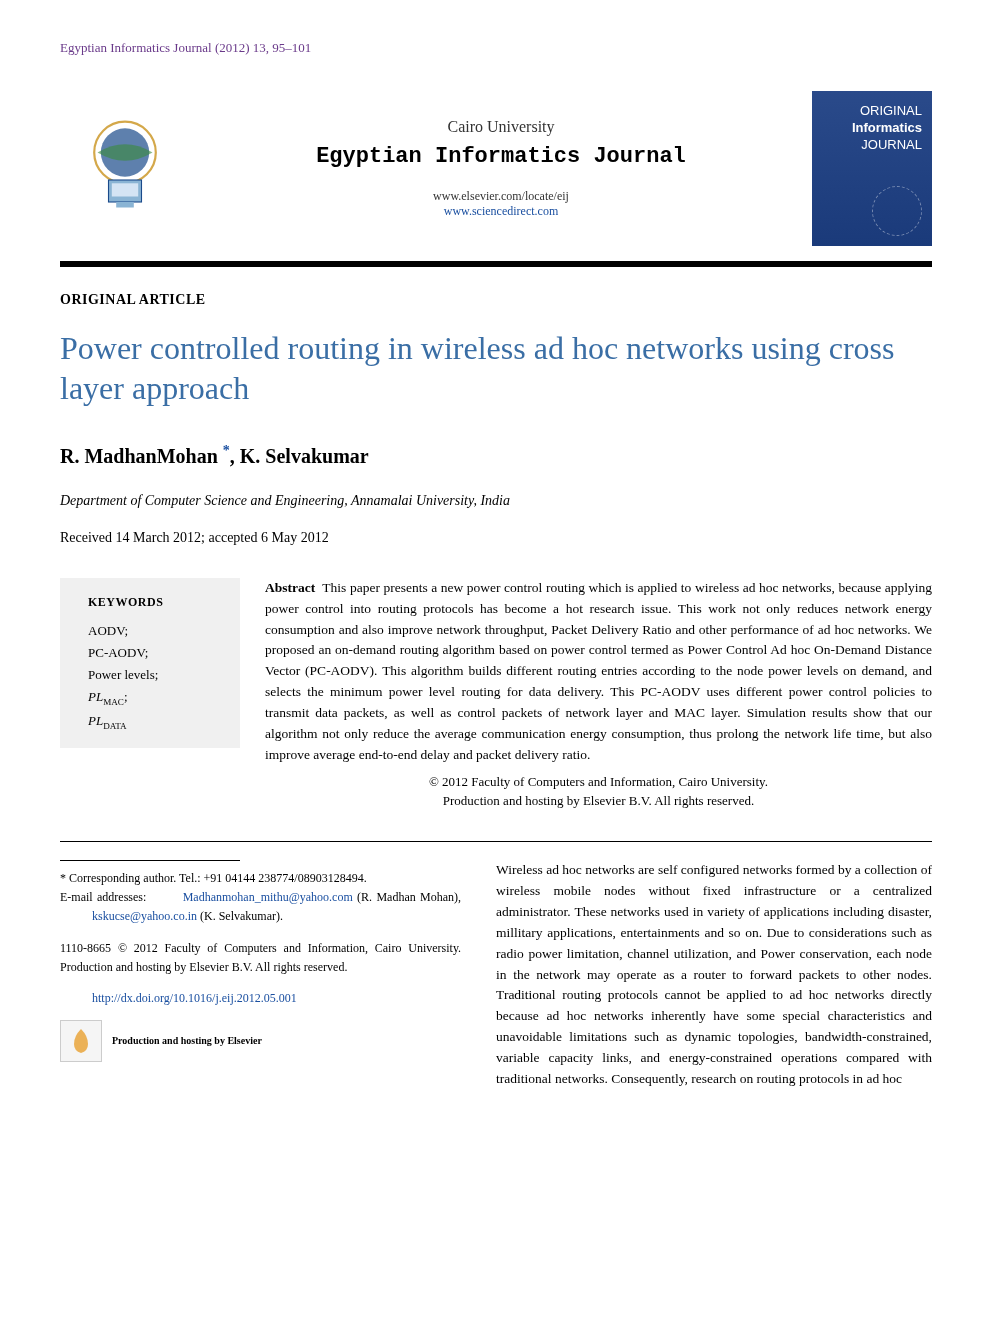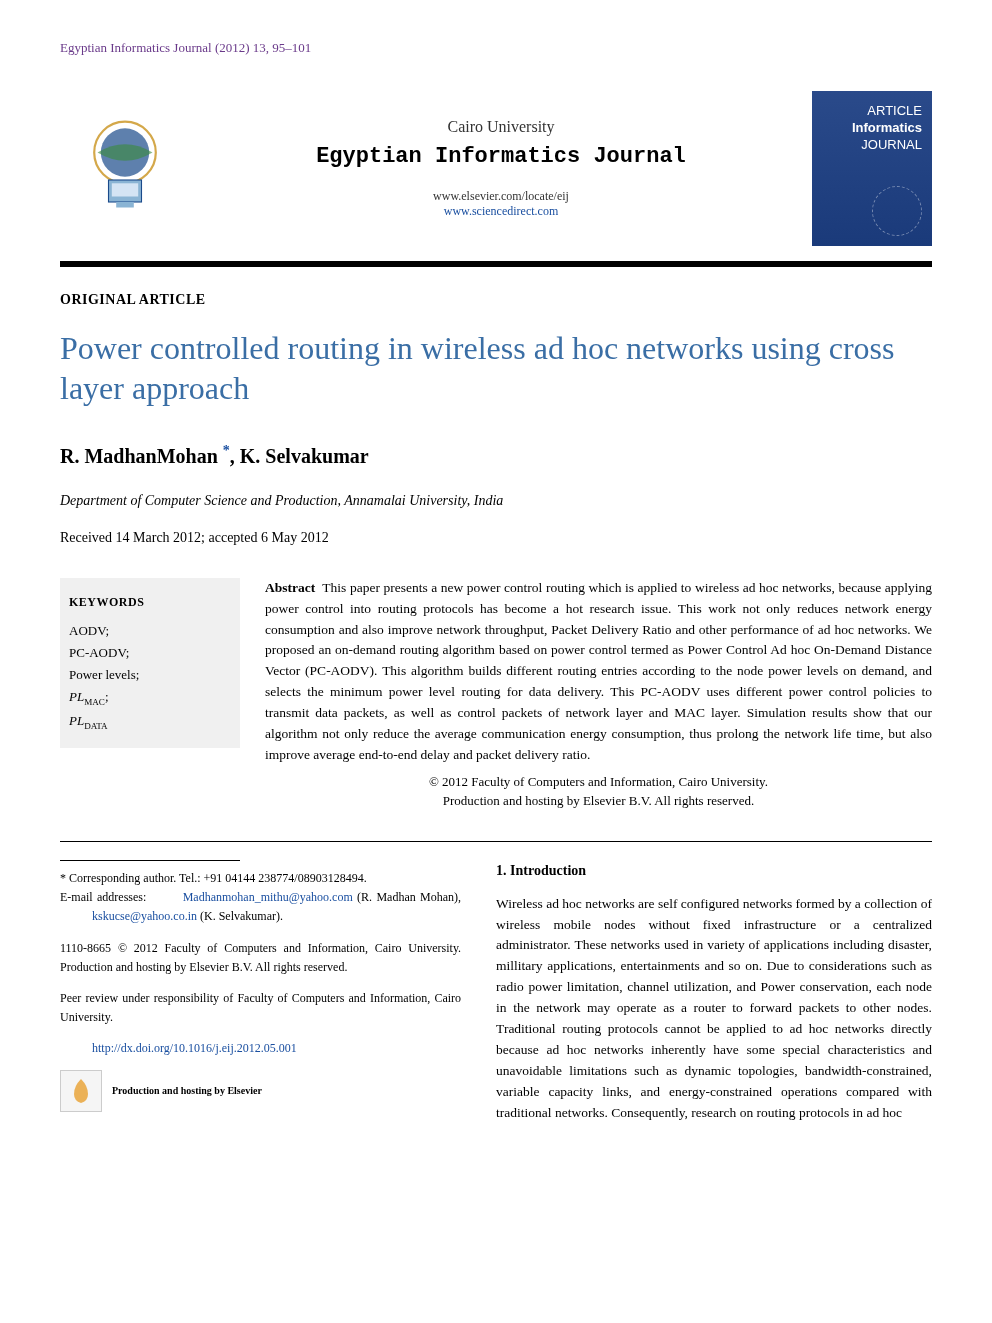--- a/index.html
+++ b/index.html
@@ -111,21 +111,21 @@
       line-height: 1.5;
     }
     .abstract-section {
       display: flex;
       gap: 25px;
       margin-bottom: 30px;
     }
     .keywords-box {
       width: 180px;
       background: #f0f0f0;
-      padding: 14px 9px;
+      padding: 14px 28px;
       font-size: 13px;
       line-height: 1.7;
       align-self: flex-start;
     }
     .keywords-box .kw-title {
       font-weight: bold;
       font-size: 12px;
       letter-spacing: 0.5px;
       margin-bottom: 8px;
     }
@@ -215,38 +215,38 @@
   <div class="masthead-center">
     <div class="univ">Cairo University</div>
     <div class="jname">Egyptian Informatics Journal</div>
     <div class="links">
       <div>www.elsevier.com/locate/eij</div>
       <div class="link2">www.sciencedirect.com</div>
     </div>
   </div>
   <div class="masthead-right">
     <div class="cover-title">
-      <div>ARTICLE</div>
+      <div>ORIGINAL</div>
       <div class="bold">Informatics</div>
       <div>JOURNAL</div>
     </div>
     <div class="cover-orn"></div>
   </div>
 </div>
 
 <div class="article-type">ORIGINAL ARTICLE</div>
 
 <h1 class="title">Power controlled routing in wireless ad hoc networks using cross layer approach</h1>
 
 <div class="authors">
   <span>R. MadhanMohan</span>
   <span class="corr">*</span><span>, </span><span>K. Selvakumar</span>
 </div>
 
-<div class="affiliation">Department of Computer Science and Production, Annamalai University, India</div>
+<div class="affiliation">Department of Computer Science and Engineering, Annamalai University, India</div>
 
 <div class="dates">
   <div>Received 14 March 2012; accepted 6 May 2012</div>
 </div>
 
 <div class="abstract-section">
   <div class="keywords-box">
     <div class="kw-title">KEYWORDS</div>
     <span class="kw-item">AODV;</span>
     <span class="kw-item">PC-AODV;</span>
@@ -266,29 +266,27 @@
 <hr class="divider">
 
 <div class="two-col">
   <div class="col-left">
     <hr>
     <p>
       <span>* Corresponding author. Tel.: +91 04144 238774/08903128494.</span><br>
       <span>E-mail addresses: </span><a href="#">Madhanmohan_mithu@yahoo.com</a><span> (R. Madhan Mohan), </span><a href="#">kskucse@yahoo.co.in</a><span> (K. Selvakumar).</span>
     </p>
     <p>1110-8665 © 2012 Faculty of Computers and Information, Cairo University. Production and hosting by Elsevier B.V. All rights reserved.</p>
-    <p>Peer review under responsibility of Faculty of Computers and Information, Cairo University.</p>
     <p><a href="#">http://dx.doi.org/10.1016/j.eij.2012.05.001</a></p>
     <div class="prod-hosting">
       <div class="els-logo">
         <svg width="30" height="30" viewBox="0 0 30 30">
           <path d="M 15 3 Q 8 10 8 18 Q 8 25 15 27 Q 22 25 22 18 Q 22 10 15 3" fill="#e8a030" opacity="0.8"></path>
           <text x="15" y="34" font-size="4" text-anchor="middle" fill="#666" font-family="Arial"></text>
         </svg>
       </div>
       <div class="ph-text">Production and hosting by Elsevier</div>
     </div>
   </div>
   <div class="col-right">
-    <h3>1. Introduction</h3>
     <p>Wireless ad hoc networks are self configured networks formed by a collection of wireless mobile nodes without fixed infrastructure or a centralized administrator. These networks used in variety of applications including disaster, millitary applications, entertainments and so on. Due to considerations such as radio power limitation, channel utilization, and Power conservation, each node in the network may operate as a router to forward packets to other nodes. Traditional routing protocols cannot be applied to ad hoc networks directly because ad hoc networks inherently have some special characteristics and unavoidable limitations such as dynamic topologies, bandwidth-constrained, variable capacity links, and energy-constrained operations compared with traditional networks. Consequently, research on routing protocols in ad hoc</p>
   </div>
 </div>
 
 </body></html>

